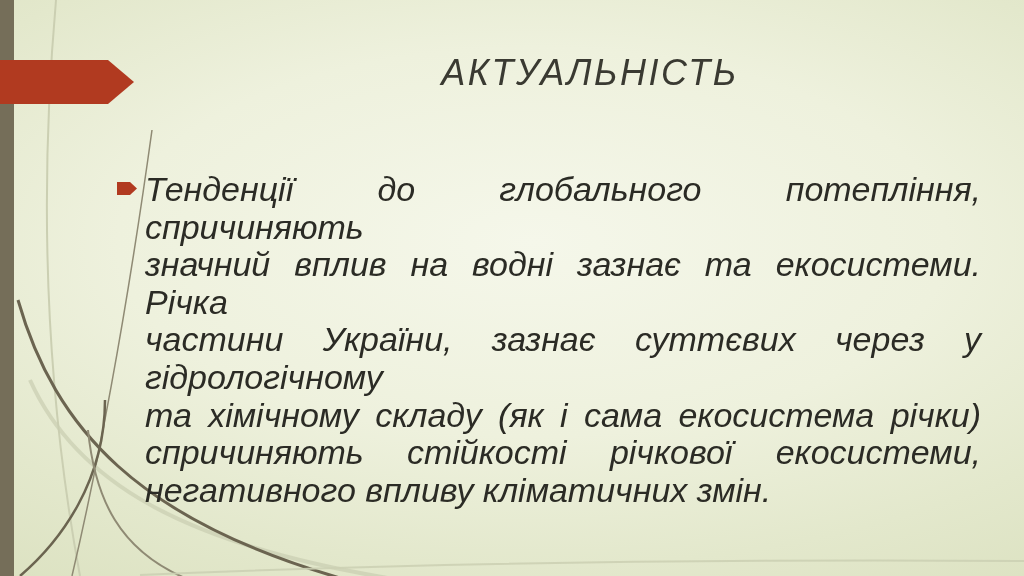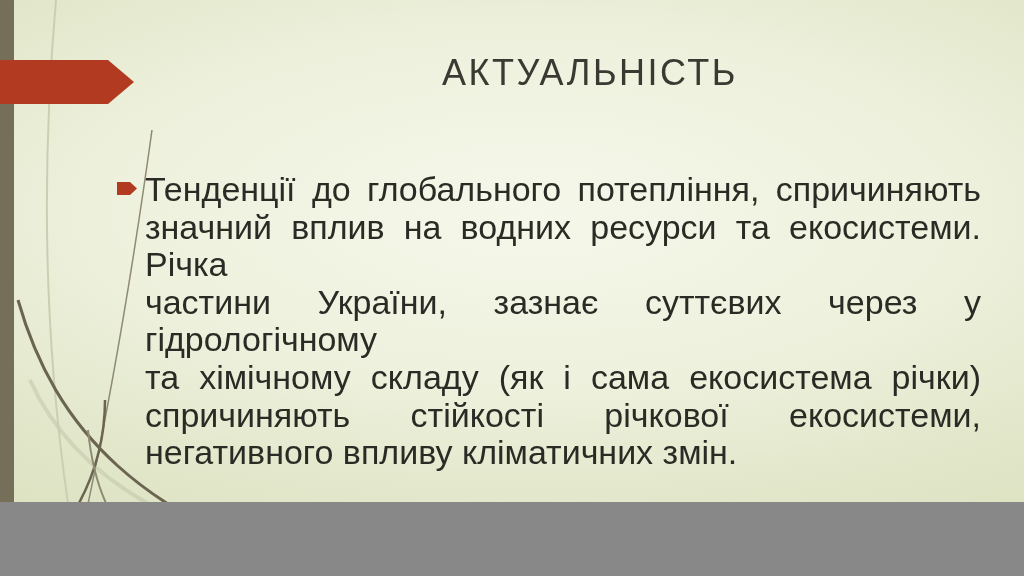--- a/index.html
+++ b/index.html
@@ -1,22 +1,23 @@
 <!DOCTYPE html>
 <html><head>
 <meta charset="utf-8">
 <style>
   html, body { margin: 0; padding: 0; background: #888; }
   .slide {
     position: relative;
     width: 1024px;
-    height: 502px;
+    height: 576px;
     overflow: hidden;
     background: radial-gradient(ellipse 90% 75% at 52% 42%, #f5f7ea 0%, #eef1dd 45%, #e3e8cc 75%, #dbe1c0 100%);
     font-family: "Liberation Sans", sans-serif;
+    font-style: italic;
   }
   .edge-bar {
     position: absolute;
     left: 0; top: 0;
     width: 14px; height: 576px;
     background: #756e59;
   }
   .grass-svg {
     position: absolute;
     left: 0; top: 0;
@@ -83,20 +84,20 @@
     <polygon points="0,0 108,0 134,22 108,44 0,44" fill="#b13a20"></polygon>
   </svg>
 
   <h1 class="slide-title">АКТУАЛЬНІСТЬ</h1>
 
   <div class="body-block">
     <svg class="bullet-icon" viewBox="0 0 20 13" xmlns="http://www.w3.org/2000/svg">
       <polygon points="0,0 13,0 20,6.5 13,13 0,13" fill="#b13a20"></polygon>
     </svg>
     <div class="body-line">Тенденції до глобального потепління, спричиняють</div>
-    <div class="body-line">значний вплив на водних ресурси та екосистеми. Річка</div>
+    <div class="body-line">значний вплив на водні зазнає та екосистеми. Річка</div>
     <div class="body-line">частини України, зазнає суттєвих через у гідрологічному</div>
     <div class="body-line">та хімічному складу (як і сама екосистема річки)</div>
     <div class="body-line">спричиняють стійкості річкової екосистеми,</div>
     <div class="body-line last">негативного впливу кліматичних змін.</div>
   </div>
 
 </div>
 
 </body></html>

